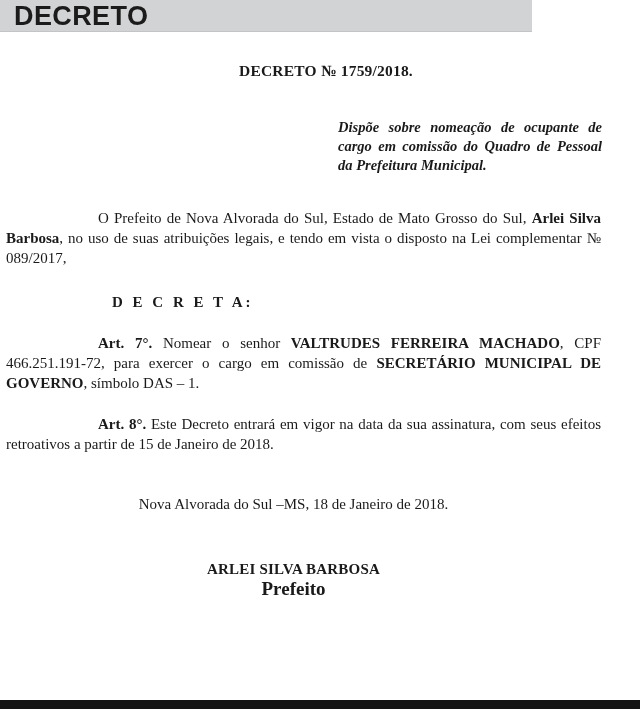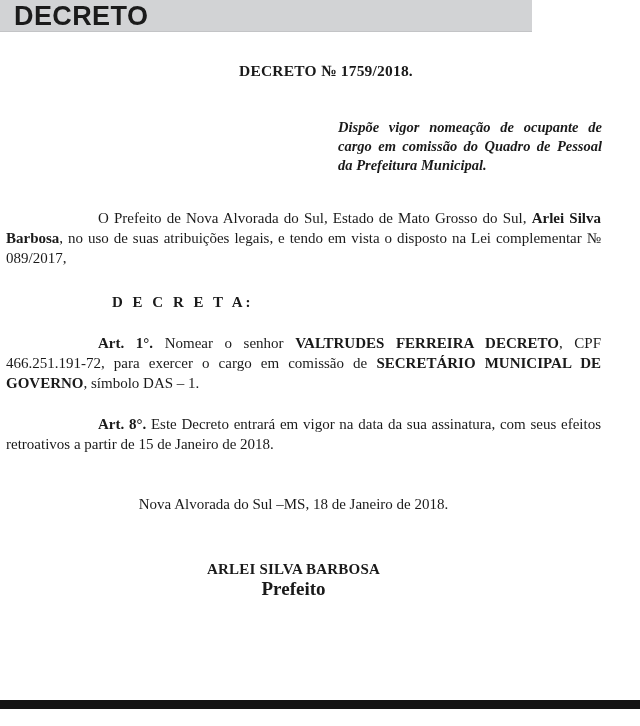--- a/index.html
+++ b/index.html
@@ -140,32 +140,32 @@
 <body>
 
 <div class="header-band">
   <div class="header-band-title">DECRETO</div>
 </div>
 
 <div class="page">
 
   <p class="doc-number">DECRETO № 1759/2018.</p>
 
-  <div class="ementa">Dispõe vigor nomeação de ocupante de cargo em comissão do Quadro de Pessoal da Prefeitura Municipal.</div>
+  <div class="ementa">Dispõe sobre nomeação de ocupante de cargo em comissão do Quadro de Pessoal da Prefeitura Municipal.</div>
 
   <div class="body-block">
 
     <p class="para preamble">
       <span>O Prefeito de Nova Alvorada do Sul, Estado de Mato Grosso do Sul, </span><span class="bold">Arlei Silva Barbosa</span><span>, no uso de suas atribuições legais, e tendo em vista o disposto na Lei complementar № 089/2017,</span>
     </p>
 
     <div class="decreta">D E C R E T A:</div>
 
     <div id="articles-container">
-        <p class="para art"><span class="bold">Art. 1°.</span><span> Nomear o senhor </span><span class="caps-bold">VALTRUDES FERREIRA DECRETO</span><span>, CPF 466.251.191-72, para exercer o cargo em comissão de </span><span class="caps-bold">SECRETÁRIO MUNICIPAL DE GOVERNO</span><span>, símbolo DAS – 1.</span></p>
+        <p class="para art"><span class="bold">Art. 7°.</span><span> Nomear o senhor </span><span class="caps-bold">VALTRUDES FERREIRA MACHADO</span><span>, CPF 466.251.191-72, para exercer o cargo em comissão de </span><span class="caps-bold">SECRETÁRIO MUNICIPAL DE GOVERNO</span><span>, símbolo DAS – 1.</span></p>
         <p class="para art"><span class="bold">Art. 8°.</span><span> Este Decreto entrará em vigor na data da sua assinatura, com seus efeitos retroativos a partir de 15 de Janeiro de 2018.</span></p>
       </div>
 
     <p class="date-line">Nova Alvorada do Sul –MS, 18 de Janeiro de 2018.</p>
 
     <div class="signature">
       <div class="signature-name">ARLEI SILVA BARBOSA</div>
       <div class="signature-role">Prefeito</div>
     </div>
 

